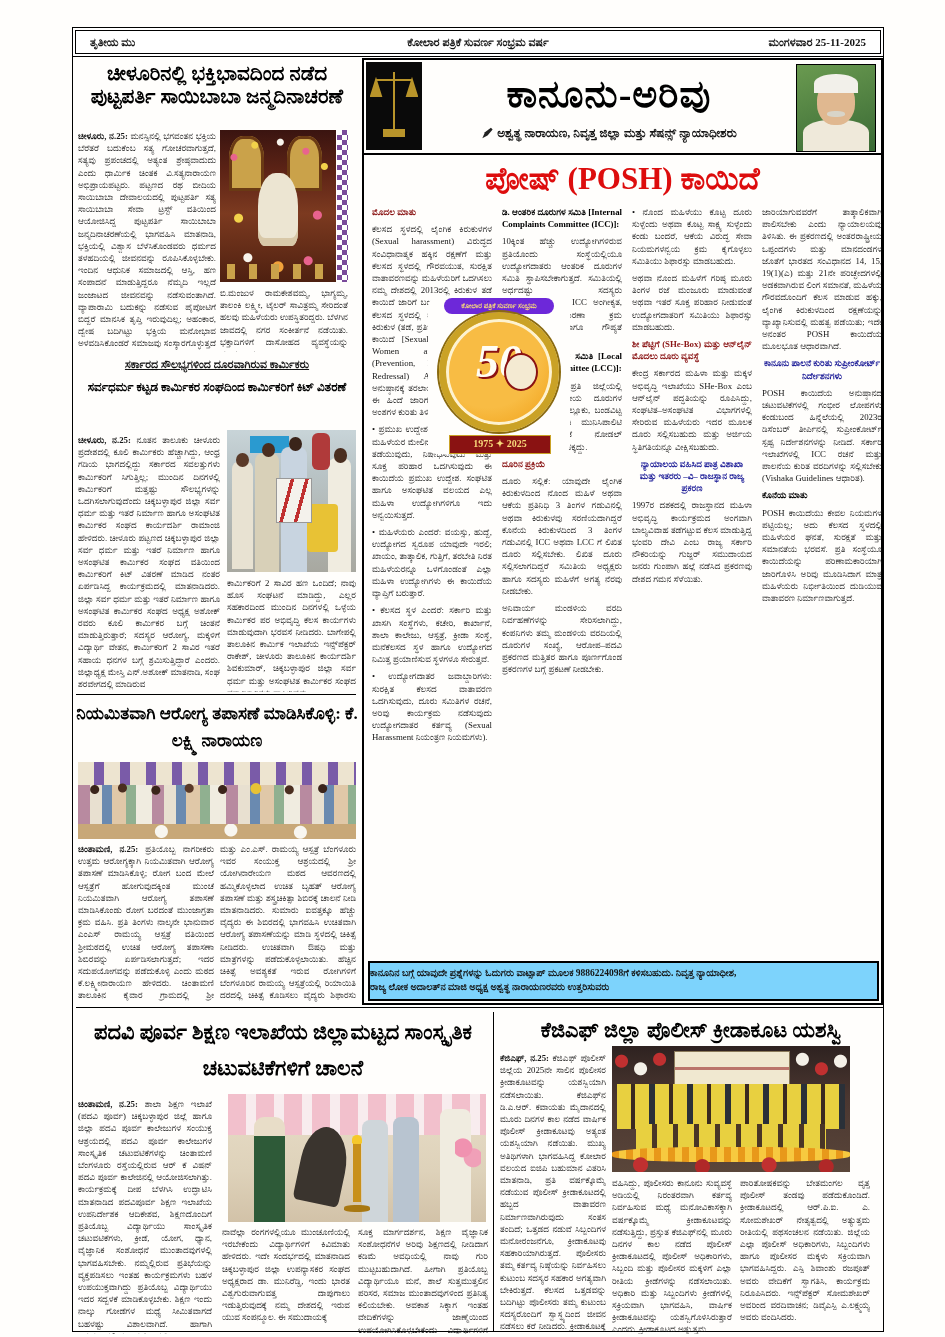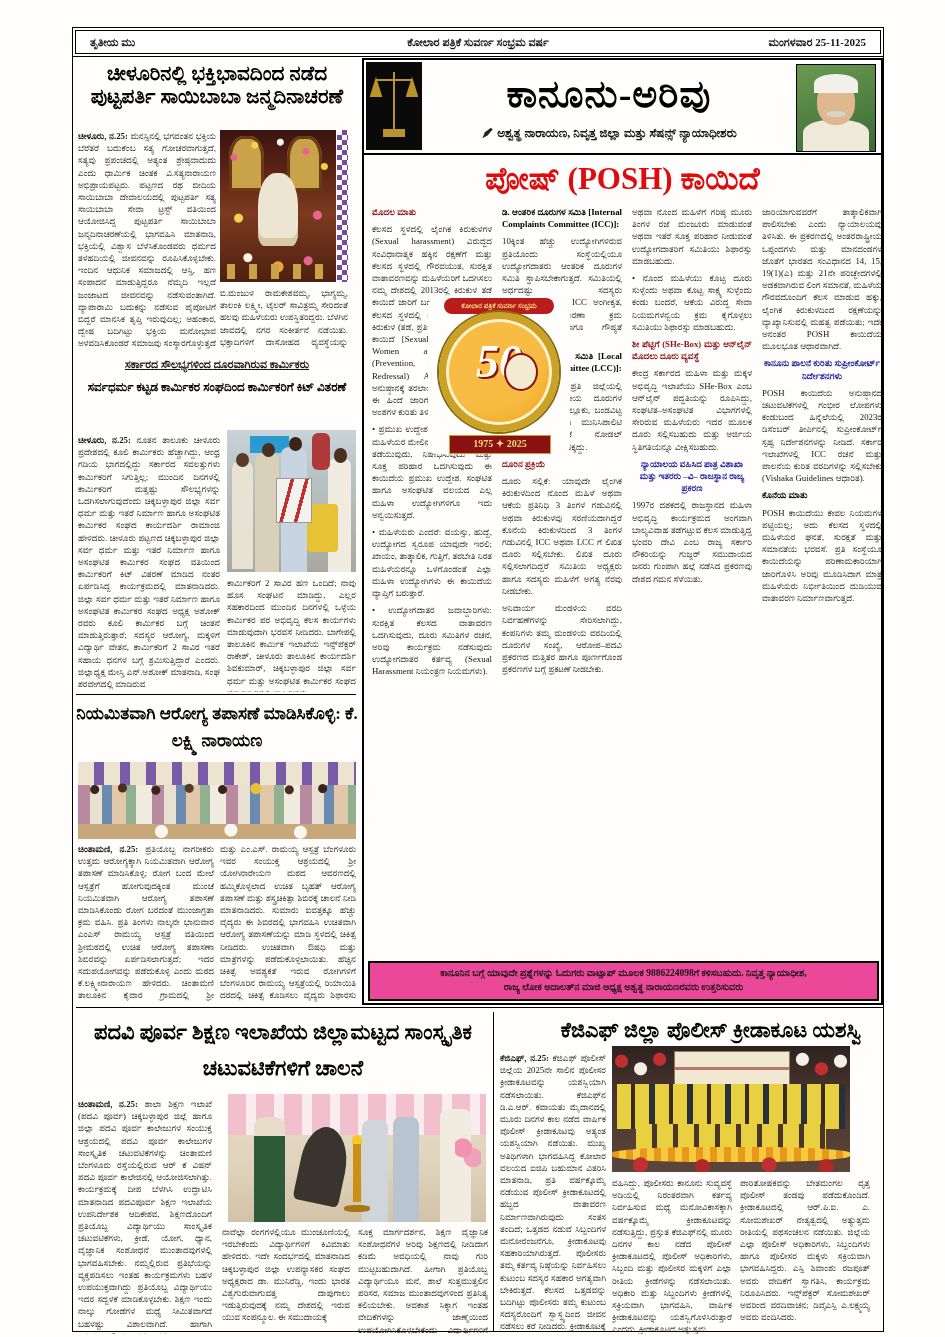--- a/index.html
+++ b/index.html
@@ -12,21 +12,21 @@
   .hd{font-weight:bold;color:#000;text-align:center;overflow:hidden;}
   .kicker{font-weight:bold;text-decoration:underline;text-align:center;font-size:11px;}
   .photo{overflow:hidden;background:#8a8a85;}
   .frame{border:1px solid #000;box-sizing:border-box;}
   .sub-m{color:#8b1616;font-weight:bold;}
   .sub-b{color:#23239a;font-weight:bold;text-align:center;}
   .sub-k{color:#000;font-weight:bold;}
   .rule{background:#000;}
   .mast{border:4px double #000;box-sizing:border-box;background:#fff;}
   .mast span{font-size:11px;font-weight:bold;}
-  .footerbox{border:2px solid #000;box-sizing:border-box;text-align:center;background:#ec4899;}
+  .footerbox{border:2px solid #000;box-sizing:border-box;text-align:left;background:#7dd3fc;}
   .seal{border-radius:50%;box-sizing:border-box;}
   .lay{position:absolute;}
 </style>
 </head>
 <body>
 
 <div id="page">
 
   <div class="x frame" style="left:72px;top:27px;width:812px;height:1305px;"></div>
 
@@ -140,52 +140,53 @@
     </div>
     <div class="lay rule" style="left:0;top:93px;width:100%;height:2px;"></div>
 
     <div class="lay hd" style="left:0;top:98px;width:100%;height:44px;font-size:31px;line-height:42px;color:#dd0d0d;">ಪೋಷ್ (POSH) ಕಾಯಿದೆ</div>
 
     <div class="lay bt" style="left:8px;top:146px;width:120px;height:752px;">
       <p class="sub-k" style="color:#8b1616;">ಮೊದಲ ಮಾತು</p>
       <p>ಕೆಲಸದ ಸ್ಥಳದಲ್ಲಿ ಲೈಂಗಿಕ ಕಿರುಕುಳಗಳ (Sexual harassment) ವಿರುದ್ಧದ ಸಂವಿಧಾನಾತ್ಮಕ ಹಕ್ಕಿನ ರಕ್ಷಣೆಗೆ ಮತ್ತು ಕೆಲಸದ ಸ್ಥಳದಲ್ಲಿ ಗೌರವಯುತ, ಸುರಕ್ಷಿತ ವಾತಾವರಣವನ್ನು ಮಹಿಳೆಯರಿಗೆ ಒದಗಿಸಲು ನಮ್ಮ ದೇಶದಲ್ಲಿ 2013ರಲ್ಲಿ ಕಿರುಕುಳ ತಡೆ ಕಾಯಿದೆ ಜಾರಿಗೆ ಬಂತು. ಅಂದರೆ, 2013ರ ಕೆಲಸದ ಸ್ಥಳದಲ್ಲಿ ಮಹಿಳೆಯರಿಗೆ ಲೈಂಗಿಕ ಕಿರುಕುಳ (ತಡೆ, ಪ್ರತಿಬಂಧ ಮತ್ತು ಪರಿಹಾರ) ಕಾಯಿದೆ [Sexual Harassment of Women at Workplace (Prevention, Prohibition and Redressal) Act, 2013]ಯನ್ನು ಅನುಷ್ಠಾನಕ್ಕೆ ತರಲಾಯಿತು. ಈ ಕಾಯಿದೆಯ ಈ ಹಿಂದೆ ಜಾರಿಗೊಳಿಸಲು ಕಾರಣವಾದ ಅಂಶಗಳ ಕುರಿತು ತಿಳಿಯೋಣ.</p>
       <p>• ಪ್ರಮುಖ ಉದ್ದೇಶಗಳು: ಕೆಲಸದ ಸ್ಥಳದಲ್ಲಿ ಮಹಿಳೆಯರ ಮೇಲಿನ ಲೈಂಗಿಕ ಕಿರುಕುಳವನ್ನು ತಡೆಯುವುದು, ನಿಷೇಧಿಸುವುದು ಮತ್ತು ಸೂಕ್ತ ಪರಿಹಾರ ಒದಗಿಸುವುದು ಈ ಕಾಯಿದೆಯ ಪ್ರಮುಖ ಉದ್ದೇಶ. ಸಂಘಟಿತ ಹಾಗೂ ಅಸಂಘಟಿತ ವಲಯದ ಎಲ್ಲ ಮಹಿಳಾ ಉದ್ಯೋಗಿಗಳಿಗೂ ಇದು ಅನ್ವಯಿಸುತ್ತದೆ.</p>
       <p>• ಮಹಿಳೆಯರು ಎಂದರೆ: ವಯಸ್ಸು, ಹುದ್ದೆ, ಉದ್ಯೋಗದ ಸ್ವರೂಪ ಯಾವುದೇ ಇರಲಿ; ಖಾಯಂ, ತಾತ್ಕಾಲಿಕ, ಗುತ್ತಿಗೆ, ತರಬೇತಿ ನಿರತ ಮಹಿಳೆಯರನ್ನೂ ಒಳಗೊಂಡಂತೆ ಎಲ್ಲಾ ಮಹಿಳಾ ಉದ್ಯೋಗಿಗಳು ಈ ಕಾಯಿದೆಯ ವ್ಯಾಪ್ತಿಗೆ ಬರುತ್ತಾರೆ.</p>
+      <p>• ಕೆಲಸದ ಸ್ಥಳ ಎಂದರೆ: ಸರ್ಕಾರಿ ಮತ್ತು ಖಾಸಗಿ ಸಂಸ್ಥೆಗಳು, ಕಚೇರಿ, ಕಾರ್ಖಾನೆ, ಶಾಲಾ ಕಾಲೇಜು, ಆಸ್ಪತ್ರೆ, ಕ್ರೀಡಾ ಸಂಸ್ಥೆ, ಮನೆಕೆಲಸದ ಸ್ಥಳ ಹಾಗೂ ಉದ್ಯೋಗದ ನಿಮಿತ್ತ ಪ್ರಯಾಣಿಸುವ ಸ್ಥಳಗಳೂ ಸೇರುತ್ತವೆ.</p>
       <p>• ಉದ್ಯೋಗದಾತರ ಜವಾಬ್ದಾರಿಗಳು: ಸುರಕ್ಷಿತ ಕೆಲಸದ ವಾತಾವರಣ ಒದಗಿಸುವುದು, ದೂರು ಸಮಿತಿಗಳ ರಚನೆ, ಅರಿವು ಕಾರ್ಯಕ್ರಮ ನಡೆಸುವುದು ಉದ್ಯೋಗದಾತರ ಕರ್ತವ್ಯ (Sexual Harassment ನಿಯಂತ್ರಣ ನಿಯಮಗಳು).</p>
     </div>
 
     <div class="lay bt" style="left:138px;top:146px;width:120px;height:752px;">
       <p class="sub-k">ಡಿ. ಆಂತರಿಕ ದೂರುಗಳ ಸಮಿತಿ [Internal Complaints Committee (ICC)]:</p>
       <p>10ಕ್ಕಿಂತ ಹೆಚ್ಚು ಉದ್ಯೋಗಿಗಳಿರುವ ಪ್ರತಿಯೊಂದು ಸಂಸ್ಥೆಯಲ್ಲಿಯೂ ಉದ್ಯೋಗದಾತರು ಆಂತರಿಕ ದೂರುಗಳ ಸಮಿತಿ ಸ್ಥಾಪಿಸಬೇಕಾಗುತ್ತದೆ. ಸಮಿತಿಯಲ್ಲಿ ಅರ್ಧದಷ್ಟು ಸದಸ್ಯರು ಮಹಿಳೆಯರಾಗಿರಬೇಕು. ICC ಅಂಗೀಕೃತ, ನ್ಯಾಯಬದ್ಧ ವಿಚಾರಣಾ ಕ್ರಮ ಅನುಸರಿಸಬೇಕು ಹಾಗೂ ಗೌಪ್ಯತೆ ಕಾಪಾಡಬೇಕು.</p>
       <p class="sub-k">ವಿ. ಸ್ಥಳೀಯ ದೂರುಗಳ ಸಮಿತಿ [Local Complaints Committee (LCC)]:</p>
       <p>ಈ ಕಾಯಿದೆಯಡಿ ಪ್ರತಿ ಜಿಲ್ಲೆಯಲ್ಲಿ ಜಿಲ್ಲಾಧಿಕಾರಿಗಳು ಸ್ಥಳೀಯ ದೂರುಗಳ ಸಮಿತಿ ರಚಿಸಬೇಕು. ತಾಲ್ಲೂಕು, ಬಂಡವಿಟ್ಟ ಪ್ರದೇಶ ಹಾಗೂ ಪ್ರತಿ ಮುನಿಸಿಪಾಲಿಟಿ ವ್ಯಾಪ್ತಿಗೆ ಒಬ್ಬರಂತೆ ನೋಡಲ್ ಅಧಿಕಾರಿಯನ್ನು ನೇಮಿಸತಕ್ಕದ್ದು.</p>
       <p class="sub-m">ದೂರಿನ ಪ್ರಕ್ರಿಯೆ</p>
       <p>ದೂರು ಸಲ್ಲಿಕೆ: ಯಾವುದೇ ಲೈಂಗಿಕ ಕಿರುಕುಳದಿಂದ ನೊಂದ ಮಹಿಳೆ ಅಥವಾ ಆಕೆಯ ಪ್ರತಿನಿಧಿ 3 ತಿಂಗಳ ಗಡುವಿನಲ್ಲಿ ಅಥವಾ ಕಿರುಕುಳವು ಸರಣಿಯದಾಗಿದ್ದರೆ ಕೊನೆಯ ಕಿರುಕುಳದಿಂದ 3 ತಿಂಗಳ ಗಡುವಿನಲ್ಲಿ ICC ಅಥವಾ LCC ಗೆ ಲಿಖಿತ ದೂರು ಸಲ್ಲಿಸಬೇಕು. ಲಿಖಿತ ದೂರು ಸಲ್ಲಿಸಲಾಗದಿದ್ದರೆ ಸಮಿತಿಯ ಅಧ್ಯಕ್ಷರು ಹಾಗೂ ಸದಸ್ಯರು ಮಹಿಳೆಗೆ ಅಗತ್ಯ ನೆರವು ನೀಡಬೇಕು.</p>
       <p>ಅನಿವಾರ್ಯ ಮಂಡಳಿಯ ವರದಿ ನಿರ್ವಹಣೆಗಳನ್ನು ಸೇರಿಸಲಾಗಿದ್ದು, ಕಂಪನಿಗಳು ತಮ್ಮ ಮಂಡಳಿಯ ವರದಿಯಲ್ಲಿ ದೂರುಗಳ ಸಂಖ್ಯೆ, ಆರೋಪ–ಪದವಿ ಪ್ರಕರಣದ ಮತ್ತಿತರ ಹಾಗೂ ಪೂರ್ಣಗೊಂಡ ಪ್ರಕರಣಗಳ ಬಗ್ಗೆ ಪ್ರಕಟಣೆ ನೀಡಬೇಕು.</p>
     </div>
 
     <div class="lay bt" style="left:268px;top:146px;width:120px;height:752px;">
+      <p>• ನೊಂದ ಮಹಿಳೆಯು ಕೊಟ್ಟ ದೂರು ಸುಳ್ಳೆಂದು ಅಥವಾ ಕೊಟ್ಟ ಸಾಕ್ಷ್ಯ ಸುಳ್ಳೆಂದು ಕಂಡು ಬಂದರೆ, ಆಕೆಯ ವಿರುದ್ಧ ಸೇವಾ ನಿಯಮಗಳನ್ವಯ ಕ್ರಮ ಕೈಗೊಳ್ಳಲು ಸಮಿತಿಯು ಶಿಫಾರಸ್ಸು ಮಾಡಬಹುದು.</p>
       <p>ಅಥವಾ ನೊಂದ ಮಹಿಳೆಗೆ ಗರಿಷ್ಠ ಮೂರು ತಿಂಗಳ ರಜೆ ಮಂಜೂರು ಮಾಡುವಂತೆ ಅಥವಾ ಇತರೆ ಸೂಕ್ತ ಪರಿಹಾರ ನೀಡುವಂತೆ ಉದ್ಯೋಗದಾತರಿಗೆ ಸಮಿತಿಯು ಶಿಫಾರಸ್ಸು ಮಾಡಬಹುದು.</p>
-      <p>• ನೊಂದ ಮಹಿಳೆಯು ಕೊಟ್ಟ ದೂರು ಸುಳ್ಳೆಂದು ಅಥವಾ ಕೊಟ್ಟ ಸಾಕ್ಷ್ಯ ಸುಳ್ಳೆಂದು ಕಂಡು ಬಂದರೆ, ಆಕೆಯ ವಿರುದ್ಧ ಸೇವಾ ನಿಯಮಗಳನ್ವಯ ಕ್ರಮ ಕೈಗೊಳ್ಳಲು ಸಮಿತಿಯು ಶಿಫಾರಸ್ಸು ಮಾಡಬಹುದು.</p>
       <p class="sub-m">ಶೀ ಪೆಟ್ಟಿಗೆ (SHe-Box) ಮತ್ತು ಆನ್‌ಲೈನ್ ಮೊದಲು ದೂರು ವ್ಯವಸ್ಥೆ</p>
       <p>ಕೇಂದ್ರ ಸರ್ಕಾರದ ಮಹಿಳಾ ಮತ್ತು ಮಕ್ಕಳ ಅಭಿವೃದ್ಧಿ ಇಲಾಖೆಯು SHe-Box ಎಂಬ ಆನ್‌ಲೈನ್ ಪದ್ಧತಿಯನ್ನು ರೂಪಿಸಿದ್ದು, ಸಂಘಟಿತ–ಅಸಂಘಟಿತ ವಿಭಾಗಗಳಲ್ಲಿ ಸೇರಿರುವ ಮಹಿಳೆಯರು ಇದರ ಮೂಲಕ ದೂರು ಸಲ್ಲಿಸಬಹುದು ಮತ್ತು ಅರ್ಜಿಯ ಸ್ಥಿತಿಗತಿಯನ್ನೂ ವೀಕ್ಷಿಸಬಹುದು.</p>
       <p class="sub-b">ನ್ಯಾಯಾಲಯ ವಹಿಸಿದ ಪಾತ್ರ ವಿಶಾಖಾ ಮತ್ತು ಇತರರು –ವಿ– ರಾಜಸ್ಥಾನ ರಾಜ್ಯ ಪ್ರಕರಣ</p>
       <p>1997ರ ದಶಕದಲ್ಲಿ ರಾಜಸ್ಥಾನದ ಮಹಿಳಾ ಅಭಿವೃದ್ಧಿ ಕಾರ್ಯಕ್ರಮದ ಅಂಗವಾಗಿ ಬಾಲ್ಯವಿವಾಹ ತಡೆಗಟ್ಟುವ ಕೆಲಸ ಮಾಡುತ್ತಿದ್ದ ಭಂವರಿ ದೇವಿ ಎಂಬ ರಾಜ್ಯ ಸರ್ಕಾರಿ ನೌಕರಿಯನ್ನು ಗುಜ್ಜರ್ ಸಮುದಾಯದ ಜನರು ಗುಂಪಾಗಿ ಹಲ್ಲೆ ನಡೆಸಿದ ಪ್ರಕರಣವು ದೇಶದ ಗಮನ ಸೆಳೆಯಿತು.</p>
     </div>
 
     <div class="lay bt" style="left:398px;top:146px;width:120px;height:752px;">
       <p>ಜಾರಿಯಾಗುವವರೆಗೆ ತಾತ್ಕಾಲಿಕವಾಗಿ ಪಾಲಿಸಬೇಕು ಎಂದು ನ್ಯಾಯಾಲಯವು ತಿಳಿಸಿತು. ಈ ಪ್ರಕರಣದಲ್ಲಿ ಅಂತರರಾಷ್ಟ್ರೀಯ ಒಪ್ಪಂದಗಳು ಮತ್ತು ಮಾನದಂಡಗಳ ಜೊತೆಗೆ ಭಾರತದ ಸಂವಿಧಾನದ 14, 15, 19(1)(ಎ) ಮತ್ತು 21ನೇ ಪರಿಚ್ಛೇದಗಳಲ್ಲಿ ಅಡಕವಾಗಿರುವ ಲಿಂಗ ಸಮಾನತೆ, ಮಹಿಳೆಯ ಗೌರವದೊಂದಿಗೆ ಕೆಲಸ ಮಾಡುವ ಹಕ್ಕು, ಲೈಂಗಿಕ ಕಿರುಕುಳದಿಂದ ರಕ್ಷಣೆಯನ್ನು ವ್ಯಾಖ್ಯಾನಿಸುವಲ್ಲಿ ಮಹತ್ವ ಪಡೆಯಿತು; ಇದೇ ಅನಂತರ POSH ಕಾಯಿದೆಯ ಮೂಲಭೂತ ಆಧಾರವಾಗಿದೆ.</p>
       <p class="sub-b">ಕಾನೂನು ಪಾಲನೆ ಕುರಿತು ಸುಪ್ರೀಂಕೋರ್ಟ್ ನಿರ್ದೇಶನಗಳು</p>
       <p>POSH ಕಾಯಿದೆಯ ಅನುಷ್ಠಾನದ ಚಟುವಟಿಕೆಗಳಲ್ಲಿ ಗಂಭೀರ ಲೋಪಗಳು ಕಂಡುಬಂದ ಹಿನ್ನೆಲೆಯಲ್ಲಿ 2023ರ ಡಿಸೆಂಬರ್ ತೀರ್ಪಿನಲ್ಲಿ ಸುಪ್ರೀಂಕೋರ್ಟ್ ಸ್ಪಷ್ಟ ನಿರ್ದೇಶನಗಳನ್ನು ನೀಡಿದೆ. ಸರ್ಕಾರಿ ಇಲಾಖೆಗಳಲ್ಲಿ ICC ರಚನೆ ಮತ್ತು ಪಾಲನೆಯ ಕುರಿತ ವರದಿಗಳನ್ನು ಸಲ್ಲಿಸಬೇಕು (Vishaka Guidelines ಆಧಾರಿತ).</p>
       <p class="sub-k">ಕೊನೆಯ ಮಾತು</p>
       <p>POSH ಕಾಯಿದೆಯು ಕೇವಲ ನಿಯಮಗಳ ಪಟ್ಟಿಯಲ್ಲ; ಅದು ಕೆಲಸದ ಸ್ಥಳದಲ್ಲಿ ಮಹಿಳೆಯರ ಘನತೆ, ಸುರಕ್ಷತೆ ಮತ್ತು ಸಮಾನತೆಯ ಭರವಸೆ. ಪ್ರತಿ ಸಂಸ್ಥೆಯೂ ಕಾಯಿದೆಯನ್ನು ಪರಿಣಾಮಕಾರಿಯಾಗಿ ಜಾರಿಗೊಳಿಸಿ ಅರಿವು ಮೂಡಿಸಿದಾಗ ಮಾತ್ರ ಮಹಿಳೆಯರು ನಿರ್ಭೀತಿಯಿಂದ ದುಡಿಯುವ ವಾತಾವರಣ ನಿರ್ಮಾಣವಾಗುತ್ತದೆ.</p>
     </div>
 
     <div class="lay" style="left:64px;top:238px;width:142px;height:156px;background:#fffefc;border-radius:8px;">
-      <div class="lay" style="left:16px;top:0;width:110px;height:16px;background:#b91c1c;border-radius:8px;color:#f7d87a;font-size:7px;font-weight:bold;text-align:center;line-height:16px;overflow:hidden;">ಕೋಲಾರ ಪತ್ರಿಕೆ ಸುವರ್ಣ ಸಂಭ್ರಮ</div>
+      <div class="lay" style="left:16px;top:0;width:110px;height:16px;background:#6d28d9;border-radius:8px;color:#f7d87a;font-size:7px;font-weight:bold;text-align:center;line-height:16px;overflow:hidden;">ಕೋಲಾರ ಪತ್ರಿಕೆ ಸುವರ್ಣ ಸಂಭ್ರಮ</div>
       <div class="lay seal" style="left:11px;top:14px;width:120px;height:120px;background:radial-gradient(circle at 40% 35%, #f8bc44 0 55%, #ef9d12 100%);border:7px solid #caa226;box-shadow:0 0 0 2px #8a6a10, inset 0 0 0 3px #fdf2d0;">
         <div class="lay" style="left:0;top:16px;width:100%;text-align:center;font-size:46px;font-weight:bold;font-style:italic;color:#fffdf5;text-shadow:2px 2px 0 #8a1212;">50</div>
         <div class="lay" style="left:58px;top:34px;width:30px;height:34px;background:#f4ead2;border:2px solid #8a1212;border-radius:50%;"></div>
       </div>
       <div class="lay" style="left:21px;bottom:0;width:100px;height:17px;background:#8a1212;border:1px solid #caa226;color:#f7d87a;font-size:10px;font-weight:bold;text-align:center;line-height:15px;">1975 ✦ 2025</div>
     </div>
 
     <div class="lay footerbox" style="left:4px;top:901px;width:511px;height:40px;">
       <div style="font-size:9.5px;font-weight:bold;margin-top:5px;">ಕಾನೂನಿನ ಬಗ್ಗೆ ಯಾವುದೇ ಪ್ರಶ್ನೆಗಳನ್ನು ಓದುಗರು ವಾಟ್ಸಾಪ್ ಮೂಲಕ 9886224098ಗೆ ಕಳಿಸಬಹುದು. ನಿವೃತ್ತ ನ್ಯಾಯಾಧೀಶ,</div>
       <div style="font-size:9.5px;font-weight:bold;margin-top:3px;">ರಾಜ್ಯ ಲೋಕ ಅದಾಲತ್‌ನ ಮಾಜಿ ಅಧ್ಯಕ್ಷ ಅಶ್ವತ್ಥ ನಾರಾಯಣರವರು ಉತ್ತರಿಸುವರು</div>
@@ -210,21 +211,21 @@
     <div class="lay" style="left:82%;top:12%;width:12%;height:88%;background:#f0ece0;border-radius:8px 8px 0 0;"></div>
     <div class="lay" style="left:48.5%;top:38%;width:3%;height:46%;background:#c8901a;"></div>
     <div class="lay" style="left:48%;top:32%;width:4%;height:7%;background:#f6c92a;border-radius:50% 50% 20% 20%;"></div>
     <div class="lay" style="left:45%;bottom:8%;width:10%;height:5%;background:#a87812;border-radius:40%;"></div>
     <div class="lay" style="right:2%;top:34%;width:10%;height:26%;background:radial-gradient(circle at 30% 30%, #f092b0 0 9px, transparent 10px),radial-gradient(circle at 70% 60%, #f0a0b8 0 9px, transparent 10px);"></div>
   </div>
 
   <div class="x bt" style="left:222px;top:1226px;width:128px;height:108px;">ನಾವೆಲ್ಲಾ ರಂಗಗಳಲ್ಲಿಯೂ ಮುಂಚೂಣಿಯಲ್ಲಿ ಇರಬೇಕೆಂದು ವಿದ್ಯಾರ್ಥಿಗಳಿಗೆ ಕಿವಿಮಾತು ಹೇಳಿದರು. ಇದೇ ಸಂದರ್ಭದಲ್ಲಿ ಮಾತನಾಡಿದ ಚಿಕ್ಕಬಳ್ಳಾಪುರ ಜಿಲ್ಲಾ ಉಪನ್ಯಾಸಕರ ಸಂಘದ ಅಧ್ಯಕ್ಷರಾದ ಡಾ. ಮುನಿರೆಡ್ಡಿ, ಇಂದು ಭಾರತ ವಿಶ್ವಗುರುವಾಗುವತ್ತ ದಾಪುಗಾಲು ಇಡುತ್ತಿರುವುದಕ್ಕೆ ನಮ್ಮ ದೇಶದಲ್ಲಿ ಇರುವ ಯುವ ಸಂಪನ್ಮೂಲ. ಈ ಸಮುದಾಯಕ್ಕೆ</div>
   <div class="x bt" style="left:358px;top:1226px;width:130px;height:108px;">ಸೂಕ್ತ ಮಾರ್ಗದರ್ಶನ, ಶಿಕ್ಷಣ ವೈಜ್ಞಾನಿಕ ಸಂಶೋಧನೆಗಳ ಅರಿವು ಶಿಕ್ಷಣದಲ್ಲಿ ನೀಡಿದಾಗ ಕಡಿಮೆ ಅವಧಿಯಲ್ಲಿ ನಾವು ಗುರಿ ಮುಟ್ಟಬಹುದಾಗಿದೆ. ಹೀಗಾಗಿ ಪ್ರತಿಯೊಬ್ಬ ವಿದ್ಯಾರ್ಥಿಯೂ ಮನೆ, ಶಾಲೆ ಸುತ್ತಮುತ್ತಲಿನ ಪರಿಸರ, ಸಮಾಜ ಮುಂತಾದವುಗಳಿಂದ ಪ್ರತಿನಿತ್ಯ ಕಲಿಯಬೇಕು. ಅವಕಾಶ ಸಿಕ್ಕಾಗ ಇಂತಹ ವೇದಿಕೆಗಳನ್ನು ಜಾಣ್ಮೆಯಿಂದ ಉಪಯೋಗಿಸಿಕೊಳ್ಳಬೇಕೆಂದು ವಿದ್ಯಾರ್ಥಿಗಳಿಗೆ ಕರೆ ನೀಡಿದರು.</div>
 
-  <div class="x hd" style="left:520px;top:1014px;width:382px;height:34px;font-size:21px;line-height:32px;">ಕೆಜಿಎಫ್ ಜಿಲ್ಲಾ ಪೊಲೀಸ್ ಕ್ರೀಡಾಕೂಟ ಯಶಸ್ವಿ</div>
+  <div class="x hd" style="left:500px;top:1014px;width:382px;height:34px;font-size:21px;line-height:32px;">ಕೆಜಿಎಫ್ ಜಿಲ್ಲಾ ಪೊಲೀಸ್ ಕ್ರೀಡಾಕೂಟ ಯಶಸ್ವಿ</div>
 
   <div class="x bt" style="left:500px;top:1052px;width:106px;height:282px;">
     <span class="dl">ಕೆಜಿಎಫ್, ನ.25: </span><span>ಕೆಜಿಎಫ್ ಪೊಲೀಸ್ ಜಿಲ್ಲೆಯ 2025ನೇ ಸಾಲಿನ ಪೊಲೀಸರ ಕ್ರೀಡಾಕೂಟವನ್ನು ಯಶಸ್ವಿಯಾಗಿ ನಡೆಸಲಾಯಿತು. ಕೆಜಿಎಫ್‌ನ ಡಿ.ಎ.ಆರ್. ಕವಾಯತು ಮೈದಾನದಲ್ಲಿ ಮೂರು ದಿನಗಳ ಕಾಲ ನಡೆದ ವಾರ್ಷಿಕ ಪೊಲೀಸ್ ಕ್ರೀಡಾಕೂಟವು ಅತ್ಯಂತ ಯಶಸ್ವಿಯಾಗಿ ನಡೆಯಿತು. ಮುಖ್ಯ ಅತಿಥಿಗಳಾಗಿ ಭಾಗವಹಿಸಿದ್ದ ಕೋಲಾರ ವಲಯದ ಐಜಿಪಿ ಬಹುಮಾನ ವಿತರಿಸಿ ಮಾತನಾಡಿ, ಪ್ರತಿ ವರ್ಷಕ್ಕೊಮ್ಮೆ ನಡೆಯುವ ಪೊಲೀಸ್ ಕ್ರೀಡಾಕೂಟದಲ್ಲಿ ಹಬ್ಬದ ವಾತಾವರಣ ನಿರ್ಮಾಣವಾಗಿರುವುದು ಸಂತಸ ತಂದಿದೆ; ಒತ್ತಡದ ನಡುವೆ ಸಿಬ್ಬಂದಿಗಳ ಮನೋರಂಜನೆಗೂ, ಕ್ರೀಡಾಕೂಟವು ಸಹಕಾರಿಯಾಗಿರುತ್ತದೆ. ಪೊಲೀಸರು ತಮ್ಮ ಕರ್ತವ್ಯ ನಿಷ್ಠೆಯನ್ನು ನಿರ್ವಹಿಸಲು ಕುಟುಂಬ ಸದಸ್ಯರ ಸಹಕಾರ ಅಗತ್ಯವಾಗಿ ಬೇಕಿರುತ್ತದೆ. ಕೆಲಸದ ಒತ್ತಡವನ್ನು ಬದಿಗಿಟ್ಟು ಪೊಲೀಸರು ತಮ್ಮ ಕುಟುಂಬ ಸದಸ್ಯರೊಂದಿಗೆ ಸ್ವಾಸ್ಥ್ಯದಿಂದ ಜೀವನ ನಡೆಸಲು ಕರೆ ನೀಡಿದರು. ಕ್ರೀಡಾಕೂಟಕ್ಕೆ ಜಿಲ್ಲಾ ರಕ್ಷಣಾಧಿಕಾರಿ ಶಿವಾಂಶು ರಜಪೂತ್ ಅವರ ಅಧ್ಯಕ್ಷತೆ</span>
   </div>
 
   <div class="x photo" style="left:612px;top:1046px;width:238px;height:126px;background:linear-gradient(180deg,#2e2220 0%,#4a3630 40%,#5a463a 100%);">
     <div class="lay" style="left:0;top:0;width:100%;height:30%;background:
       radial-gradient(circle at 4% 40%, #c03030 0 6px, transparent 7px),
       radial-gradient(circle at 12% 60%, #f4f0e8 0 6px, transparent 7px),
       radial-gradient(circle at 20% 35%, #c03030 0 6px, transparent 7px),

